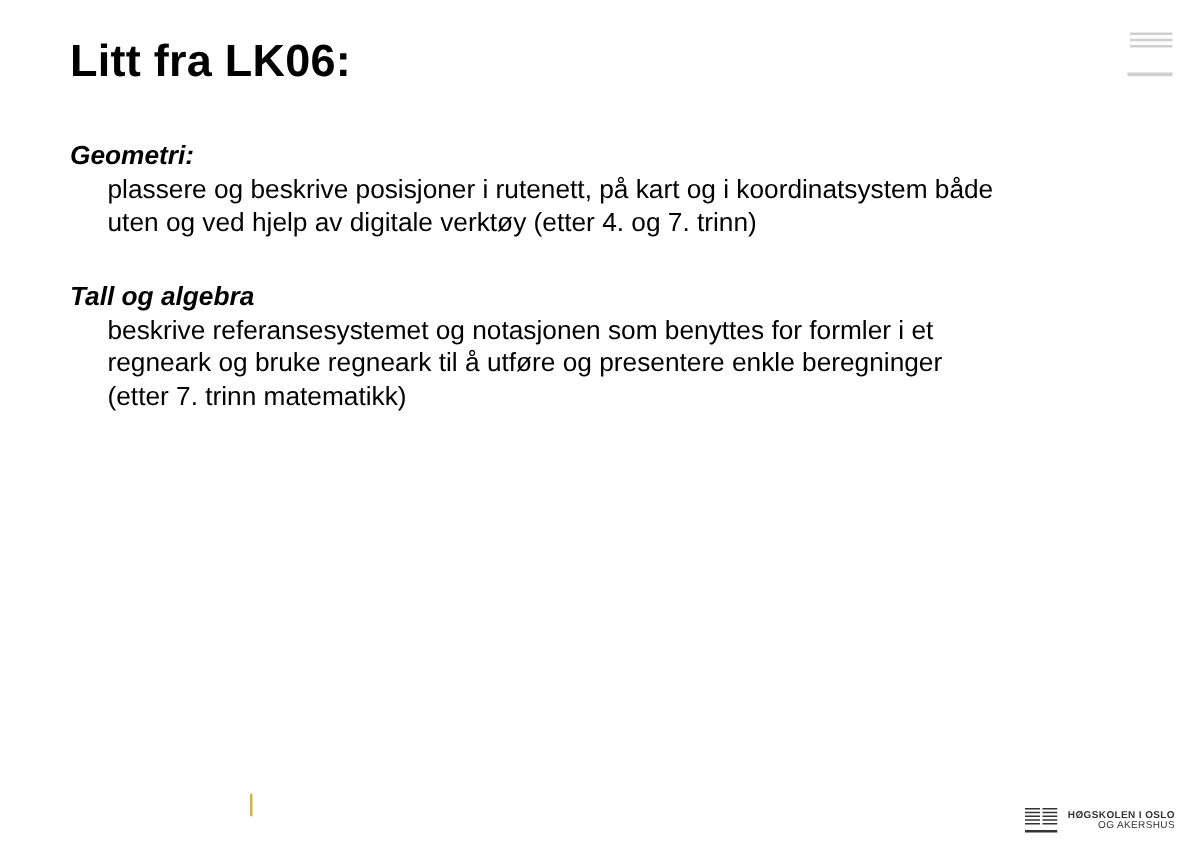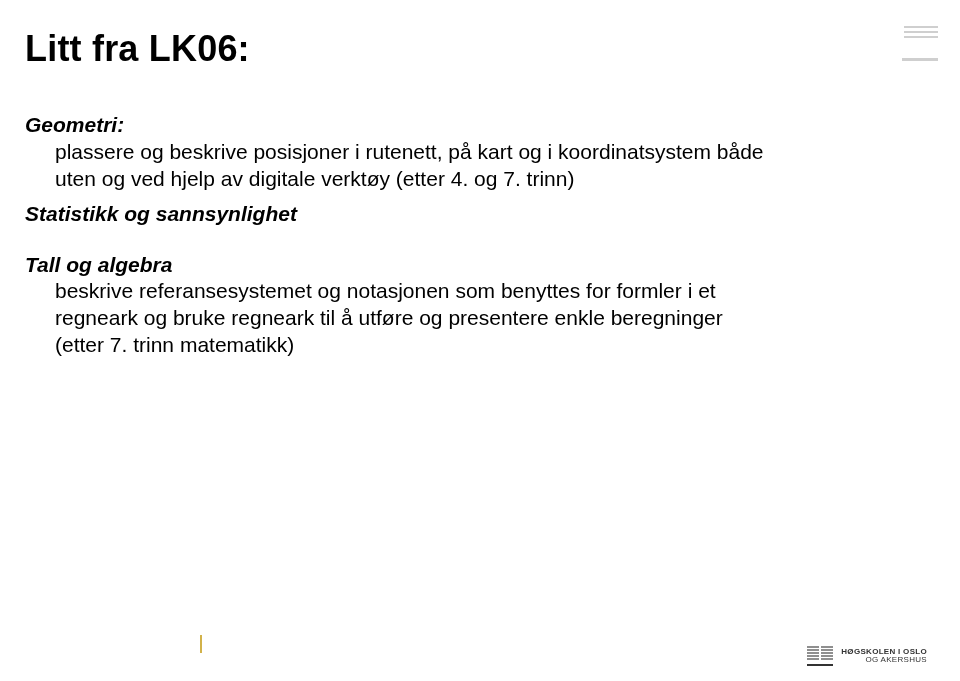--- a/index.html
+++ b/index.html
@@ -5,21 +5,21 @@
     * { margin: 0; padding: 0; box-sizing: border-box; }
     body {
       width: 960px;
       height: 681px;
       background: #ffffff;
       font-family: Arial, Helvetica, sans-serif;
       position: relative;
       overflow: hidden;
     }
     .slide {
-      padding: 28px 48px 20px 25px;
+      padding: 28px 48px 20px 56px;
       height: 100%;
       position: relative;
     }
     .title {
       font-size: 36px;
       font-weight: bold;
       color: #000;
       margin-bottom: 42px;
       letter-spacing: 0.2px;
     }
@@ -32,21 +32,21 @@
       font-weight: bold;
       color: #000;
       line-height: 1.28;
     }
     .body-text {
       font-size: 21px;
       color: #000;
       line-height: 1.28;
       margin-left: 30px;
     }
-    .section1 { margin-bottom: 8px; }
+    .section1 { margin-bottom: 32px; }
     .section2 { margin-bottom: 24px; }
     .section3 { margin-bottom: 24px; }
     .top-right-marks {
       position: absolute;
       top: 26px;
       right: 22px;
       width: 36px;
     }
     .mark-line {
       height: 2px;
@@ -70,21 +70,21 @@
     .footer-divider-left {
       position: absolute;
       left: 200px;
       top: 2px;
       width: 2px;
       height: 18px;
       background: #d2b24a;
     }
     .logo {
       position: absolute;
-      right: 33px;
+      right: 20px;
       bottom: 14px;
       text-align: right;
       display: flex;
       align-items: center;
       gap: 8px;
     }
     .logo-mark {
       display: inline-block;
     }
     .logo-mark svg { display: block; }
@@ -121,21 +121,20 @@
   <h1 class="title">Litt fra LK06:</h1>
 
   <div class="content">
 
     <div class="section1">
       <div class="section-heading">Geometri:</div>
       <div class="body-text">plassere og beskrive posisjoner i rutenett, på kart og i koordinatsystem både uten og ved hjelp av digitale verktøy (etter 4. og 7. trinn)</div>
     </div>
 
     <div class="section2">
-      <div class="section-heading">Statistikk og sannsynlighet</div>
     </div>
 
     <div class="section3">
       <div class="section-heading">Tall og algebra</div>
       <div class="body-text">beskrive referansesystemet og notasjonen som benyttes for formler i et regneark og bruke regneark til å utføre og presentere enkle beregninger<br>(etter 7. trinn  matematikk)</div>
     </div>
 
   </div>
 
   <div class="footer-bar">

